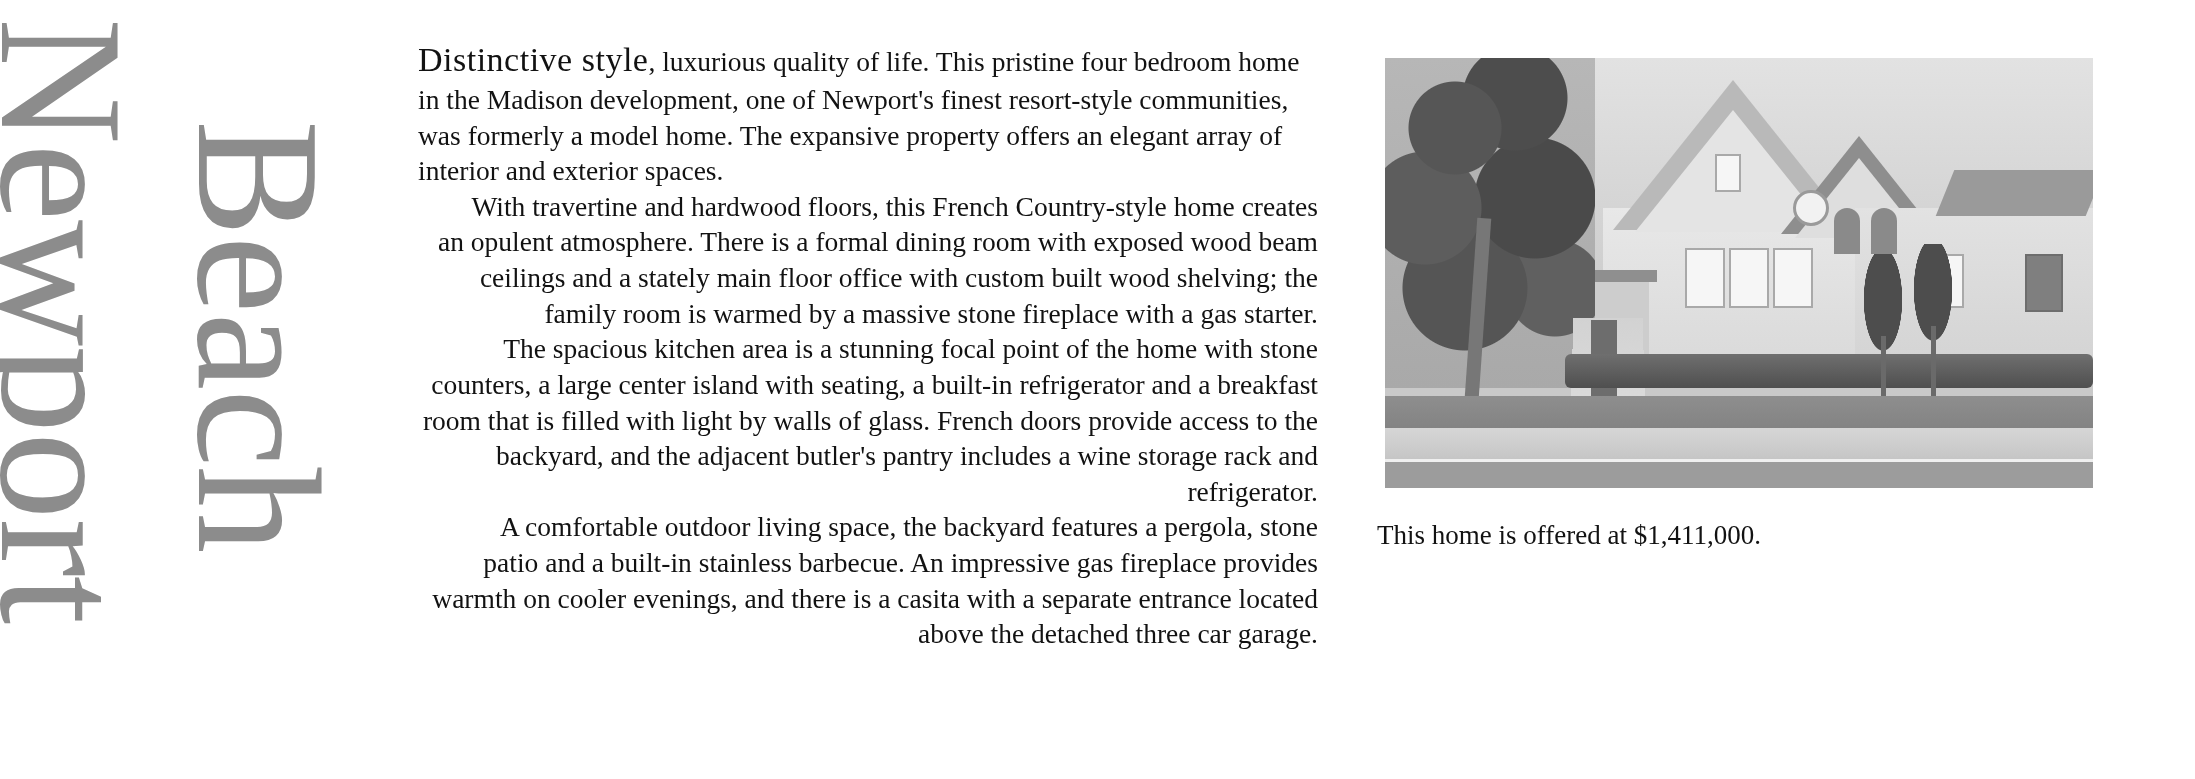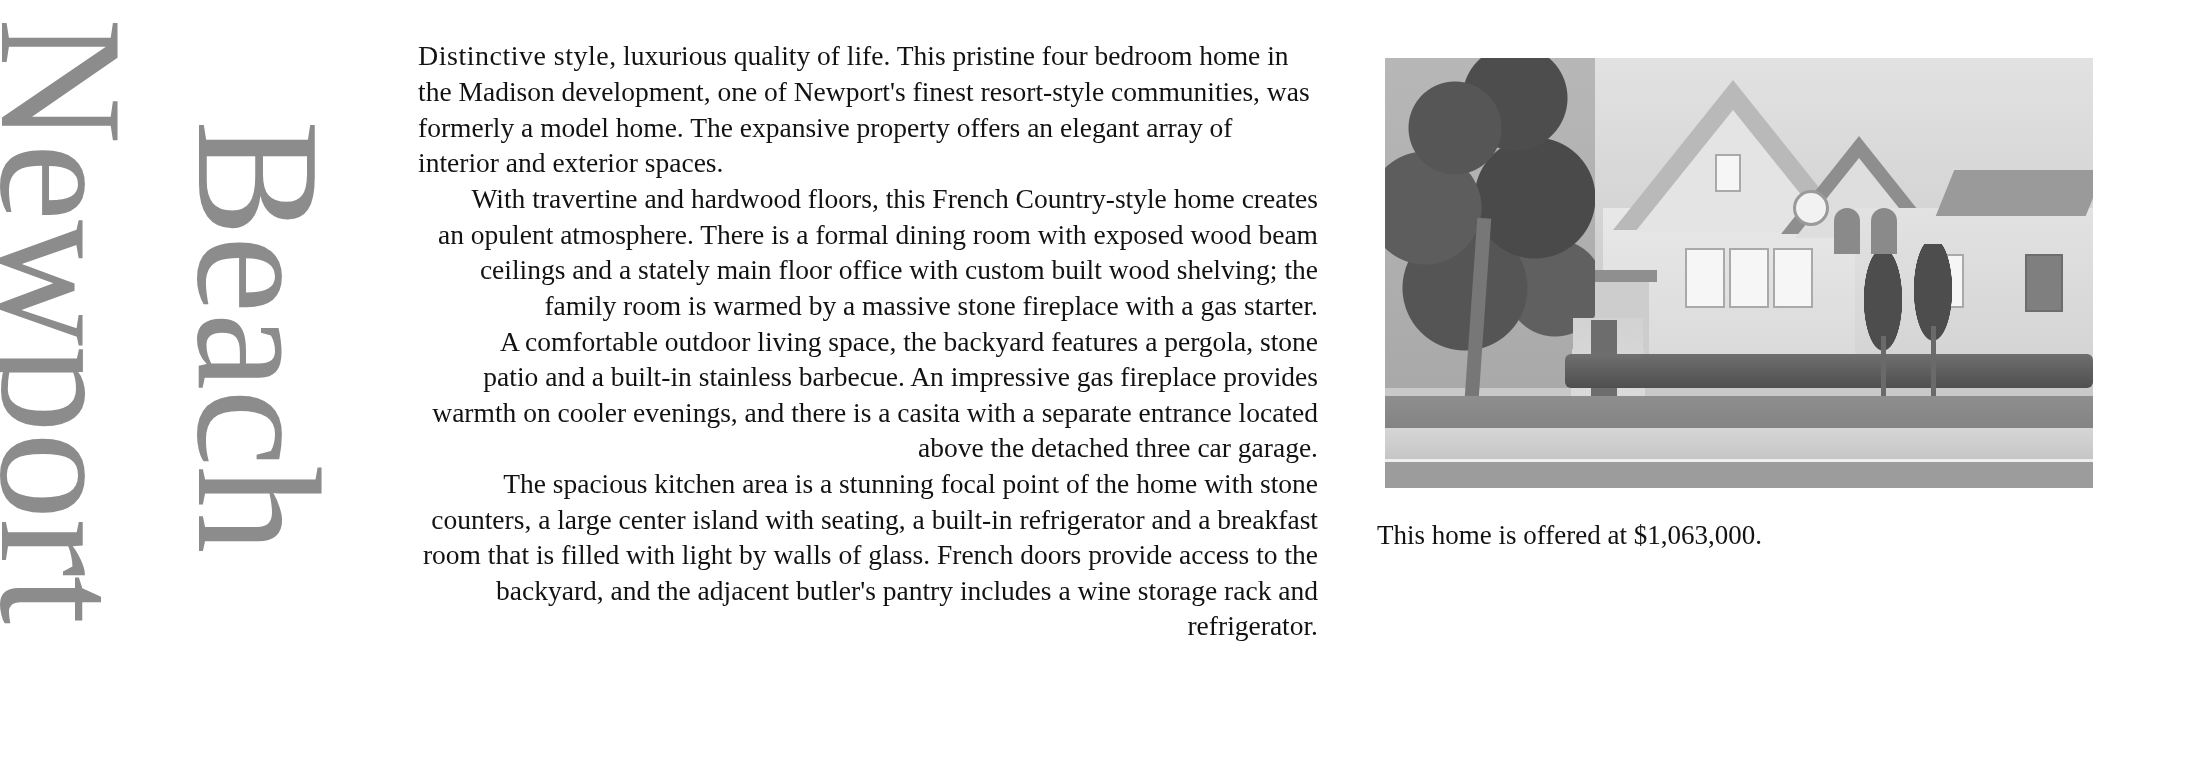--- a/index.html
+++ b/index.html
@@ -65,21 +65,21 @@
     text-align: left;
   }
   .article p {
     margin: 0;
   }
   .article p + p {
     text-indent: 24px;
     text-align: right;
   }
   .lead-in {
-    font-size: 28px;
+    font-size: 34px;
     letter-spacing: 0.5px;
   }
 
   
   .photo-wrap {
     position: absolute;
     left: 1385px;
     top: 58px;
     width: 708px;
     height: 430px;
@@ -296,22 +296,22 @@
 <div class="page">
 
   <div class="headline-block">
     <div class="vtext vtext-1">Newport</div>
     <div class="vtext vtext-2">Beach</div>
   </div>
 
   <div class="article">
     <p><span class="lead-in">Distinctive style</span><span>, luxurious quality of life. This pristine four bedroom home in the Madison development, one of Newport's finest resort-style communities, was formerly a model home. The expansive property offers an elegant array of interior and exterior spaces.</span></p>
     <p>With travertine and hardwood floors, this French Country-style home creates an opulent atmosphere. There is a formal dining room with exposed wood beam ceilings and a stately main floor office with custom built wood shelving; the family room is warmed by a massive stone fireplace with a gas starter.</p>
+    <p>The spacious kitchen area is a stunning focal point of the home with stone counters, a large center island with seating, a built-in refrigerator and a breakfast room that is filled with light by walls of glass. French doors provide access to the backyard, and the adjacent butler's pantry includes a wine storage rack and refrigerator.</p>
     <p>A comfortable outdoor living space, the backyard features a pergola, stone patio and a built-in stainless barbecue. An impressive gas fireplace provides warmth on cooler evenings, and there is a casita with a separate entrance located above the detached three car garage.</p>
-    <p>The spacious kitchen area is a stunning focal point of the home with stone counters, a large center island with seating, a built-in refrigerator and a breakfast room that is filled with light by walls of glass. French doors provide access to the backyard, and the adjacent butler's pantry includes a wine storage rack and refrigerator.</p>
   </div>
 
   <div class="photo-wrap">
     <div class="photo">
       <div class="sky-grad"></div>
 
       <div class="house-body"></div>
       <div class="gable-main"></div>
       <div class="gable-main-inner"></div>
       <div class="gable-right"></div>
@@ -345,16 +345,16 @@
       <div class="tree-trunk" style="left:546px; top:268px;"></div>
 
       <div class="lawn"></div>
       <div class="sidewalk"></div>
       <div class="curb"></div>
       <div class="street"></div>
     </div>
   </div>
 
   <div class="caption">
-    <p class="offer">This home is offered at $1,063,000.</p>
+    <p class="offer">This home is offered at $1,411,000.</p>
   </div>
 
 </div>
 
 </body></html>

